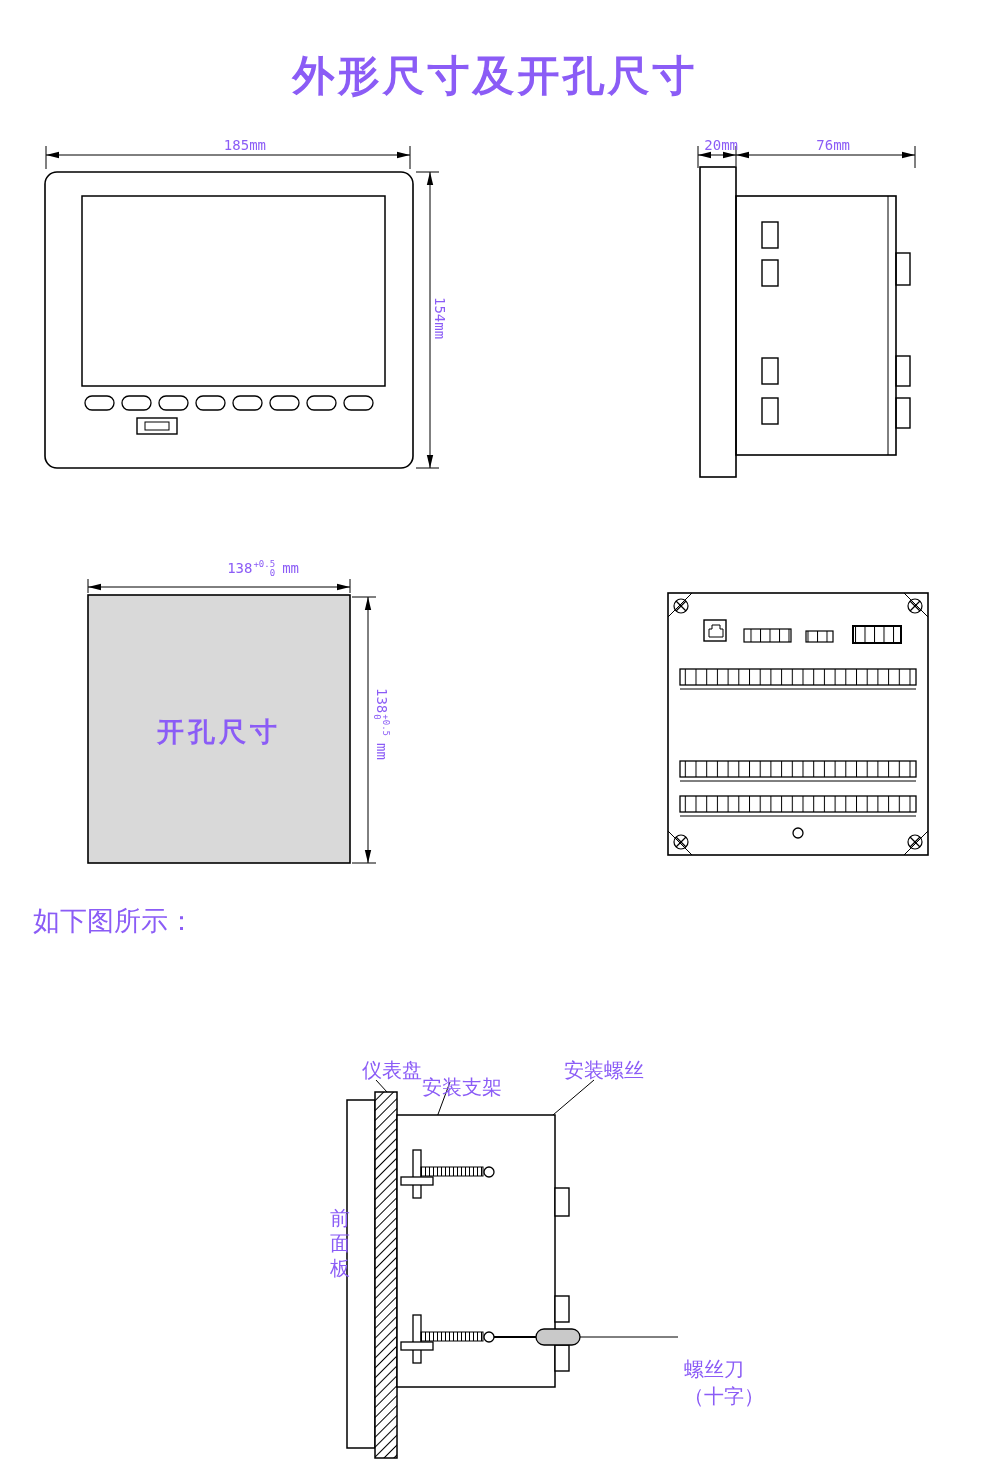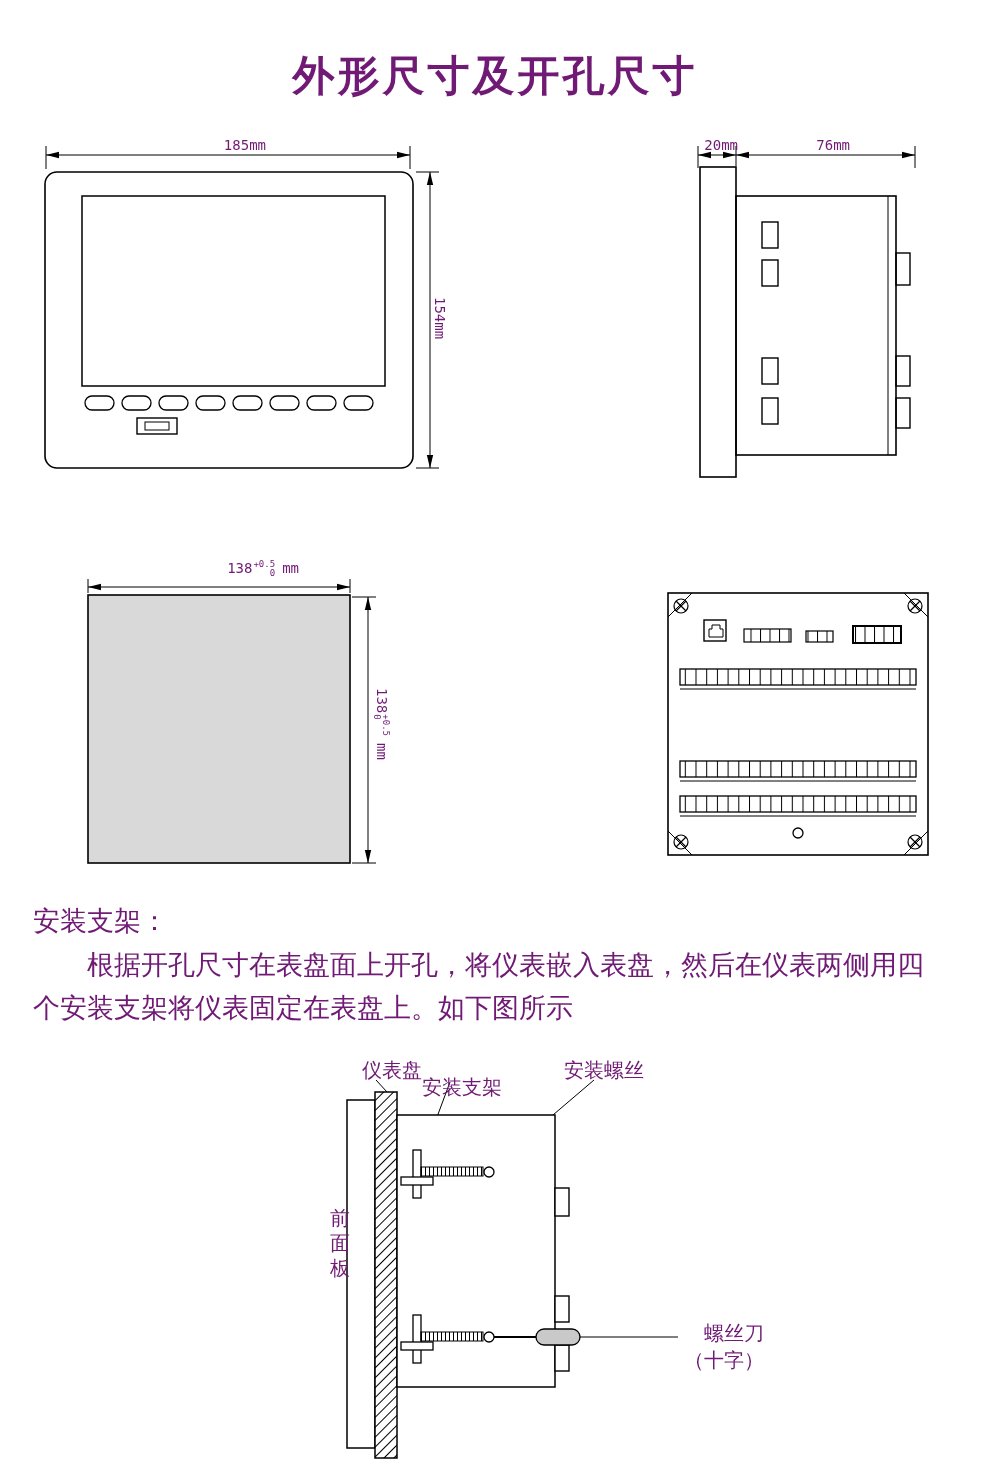--- a/index.html
+++ b/index.html
@@ -1,17 +1,17 @@
 <!DOCTYPE html>
 <html><head>
 <meta charset="utf-8">
 <style>
   * { margin:0; padding:0; box-sizing:border-box; }
   html,body { background:#ffffff; }
-  .page { position:relative; width:990px; height:1473px; background:#fff; color:#701a75;
+  .page { position:relative; width:990px; height:1473px; background:#fff; color:#8b5cf6;
           font-family:"Liberation Serif","DejaVu Serif",serif; overflow:hidden; }
   .abs { position:absolute; }
   svg.canvas { position:absolute; left:0; top:0; }
   .title { width:990px; text-align:center; font-family:"DejaVu Sans","Liberation Sans",sans-serif;
            font-weight:bold; font-size:42px; letter-spacing:3px; }
   .dim { font-family:"DejaVu Sans Mono","Liberation Mono",monospace; font-size:14px; white-space:nowrap; }
   .dim-center { text-align:right; }
   .rot { transform:rotate(90deg); transform-origin:0 0; }
   .tol { display:inline-block; vertical-align:middle; margin:0 1px 0 1px; }
   .tol span { display:block; font-size:9px; line-height:1.05; font-family:"DejaVu Sans Mono",monospace; }
@@ -192,26 +192,26 @@
   <div class="dim abs dim-center" style="left:694px; top:137px; width:44px;">20mm</div>
   <div class="dim abs dim-center" style="left:800px; top:137px; width:50px;">76mm</div>
 
   <div class="dim abs dim-center" style="left:139px; top:560px; width:160px;">
     <span>138</span><span class="tol"><span>+0.5</span><span>0</span></span><span class="unit">mm</span>
   </div>
   <div class="dim abs rot" style="left:390px; top:688px;">
     <span>138</span><span class="tol"><span>+0.5</span><span>0</span></span><span class="unit">mm</span>
   </div>
 
-
-  <div class="heading abs" style="left:33px; top:903px;">安装支架：</div>
-  <div class="para abs" style="left:33px; top:944px;">根据开孔尺寸在表盘面上开孔，将仪表嵌入表盘，然后在仪表两侧用四个安装支架将仪表固定在表盘上。如下图所示</div>
+  <div class="cutout-label abs" style="left:88px; top:714px;">开孔尺寸</div>
+
+  <div class="heading abs" style="left:33px; top:903px;">如下图所示：</div>
 
   <div class="fig-label abs" style="left:362px; top:1057px;">仪表盘</div>
   <div class="fig-label abs" style="left:422px; top:1057px;margin-top:17px;">安装支架</div>
   <div class="fig-label abs" style="left:564px; top:1057px;text-align:center;">安装螺丝</div>
   <div class="vert abs" style="left:312px; top:1206px;">前面板</div>
-  <div class="two-line abs" style="left:684px; top:1320px;text-align:right;">
+  <div class="two-line abs" style="left:684px; top:1356px;">
     <span>螺丝刀</span>
     <span>（十字）</span>
   </div>
 
 </div>
 
 </body></html>

